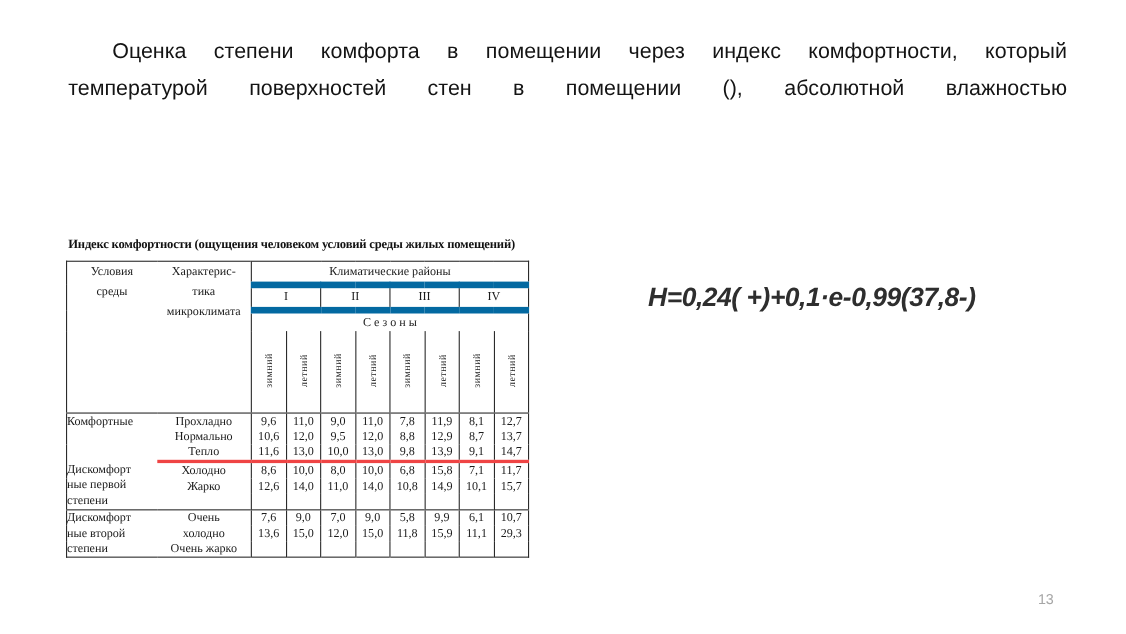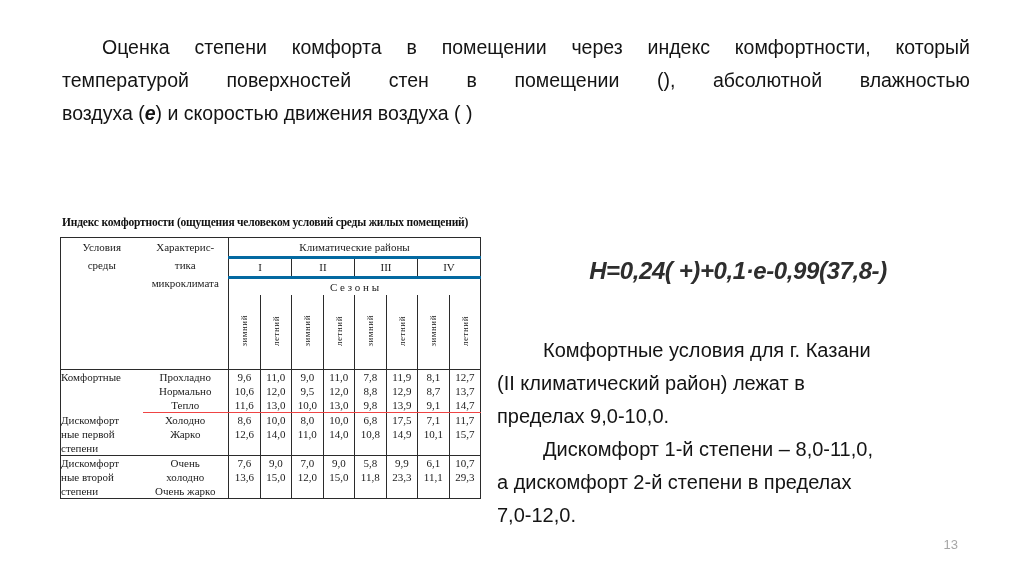--- a/index.html
+++ b/index.html
@@ -29,36 +29,36 @@
     font-size: 11.5px; letter-spacing: -0.2px; margin: 0 0 9px 2px; color: #111;
     white-space: nowrap;
   }
   table.cmf {
     border-collapse: collapse; table-layout: fixed; width: 420px;
     font-family: "Liberation Serif", serif; font-size: 11px; color: #1b1b1b;
     border: 1.5px solid #2b2b2b;
   }
   table.cmf th, table.cmf td { padding: 0; font-weight: normal; vertical-align: top; overflow: hidden; }
   .b-l { border-left: 1px solid #2b2b2b; }
-  .b-b { border-bottom: 3px solid #0369a1; }
+  .b-b { border-bottom: 6px solid #0369a1; }
   th.hdr { text-align: center; }
   th.hdr-span { vertical-align: middle; line-height: 14px; border-bottom: 1.5px solid #2b2b2b; white-space: pre-line; }
   tr.h1 th { height: 18px; line-height: 18px; }
   tr.h2 th { height: 17px; line-height: 17px; }
   tr.h3 th { height: 16px; line-height: 16px; }
   tr.h4 th { height: 74px; vertical-align: middle; text-align: center; border-bottom: 1.5px solid #2b2b2b; }
   .rot {
     display: inline-block; writing-mode: vertical-rl; transform: rotate(180deg);
     font-size: 9px; line-height: 10px; letter-spacing: 0.5px;
   }
   table.cmf tbody td { height: 14px; line-height: 14px; }
   td.env { text-align: left; padding-left: 2px; white-space: pre-line; }
   td.char { text-align: center; padding-left: 4px; }
   td.val { text-align: center; border-left: 1px solid #2b2b2b; }
-  td.ul { border-bottom: 1px solid #ef4444; margin-left: 36px; }
+  td.ul { border-bottom: 3px solid #ef4444; margin-left: 36px; }
   tr.sep td { border-top: 1.5px solid #2b2b2b; }
 
   
   .formula {
     position: absolute; left: 505px; top: 257px; width: 466px;
     text-align: center; font-size: 24px; font-weight: bold; font-style: italic;
     color: #2e2e2e; letter-spacing: -0.4px;
   }
 
   
@@ -78,23 +78,20 @@
 <body>
 
 <div class="slide">
 
   <div class="intro">
     <div class="line j first">
       <span>Оценка степени комфорта в помещении через индекс комфортности, который</span>
     </div>
     <div class="line j">
       <span>температурой поверхностей стен в помещении (), абсолютной влажностью</span>
-    </div>
-    <div class="line">
-      <span>воздуха (</span><span class="bi">е</span><span>) и скоростью движения воздуха ( )</span>
     </div>
   </div>
 
   <div class="figure">
     <div class="fig-title">Индекс комфортности (ощущения человеком условий среды жилых помещений)</div>
     <table class="cmf">
       <colgroup>
         <col style="width:82px">
           <col style="width:86px">
         <col style="width:31.5px">
@@ -173,21 +170,21 @@
           <tr>
             <td class="env" rowspan="3">Дискомфорт
 ные первой
 степени</td>
             <td class="char">Холодно</td>
             <td class="val">8,6</td>
             <td class="val">10,0</td>
             <td class="val">8,0</td>
             <td class="val">10,0</td>
             <td class="val">6,8</td>
-            <td class="val">17,5</td>
+            <td class="val">15,8</td>
             <td class="val">7,1</td>
             <td class="val">11,7</td>
           </tr>
           <tr>
             <td class="char">Жарко</td>
             <td class="val">12,6</td>
             <td class="val">14,0</td>
             <td class="val">11,0</td>
             <td class="val">14,0</td>
             <td class="val">10,8</td>
@@ -220,45 +217,37 @@
             <td class="val">6,1</td>
             <td class="val">10,7</td>
           </tr>
           <tr>
             <td class="char">холодно</td>
             <td class="val">13,6</td>
             <td class="val">15,0</td>
             <td class="val">12,0</td>
             <td class="val">15,0</td>
             <td class="val">11,8</td>
-            <td class="val">23,3</td>
+            <td class="val">15,9</td>
             <td class="val">11,1</td>
             <td class="val">29,3</td>
           </tr>
           <tr>
             <td class="char">Очень жарко</td>
             <td class="val"></td>
             <td class="val"></td>
             <td class="val"></td>
             <td class="val"></td>
             <td class="val"></td>
             <td class="val"></td>
             <td class="val"></td>
             <td class="val"></td>
           </tr>
         </tbody>
     </table>
   </div>
 
   <div class="formula">Н=0,24( +)+0,1·е-0,99(37,8-)</div>
 
-  <div class="right-block">
-    <p>Комфортные условия для г. Казани
-(II климатический район) лежат в
-пределах 9,0-10,0.</p>
-    <p>Дискомфорт 1-й степени – 8,0-11,0,
-а дискомфорт 2-й степени  в пределах
-7,0-12,0.</p>
-  </div>
 
   <div class="page-num">13</div>
 
 </div>
 
 </body></html>

